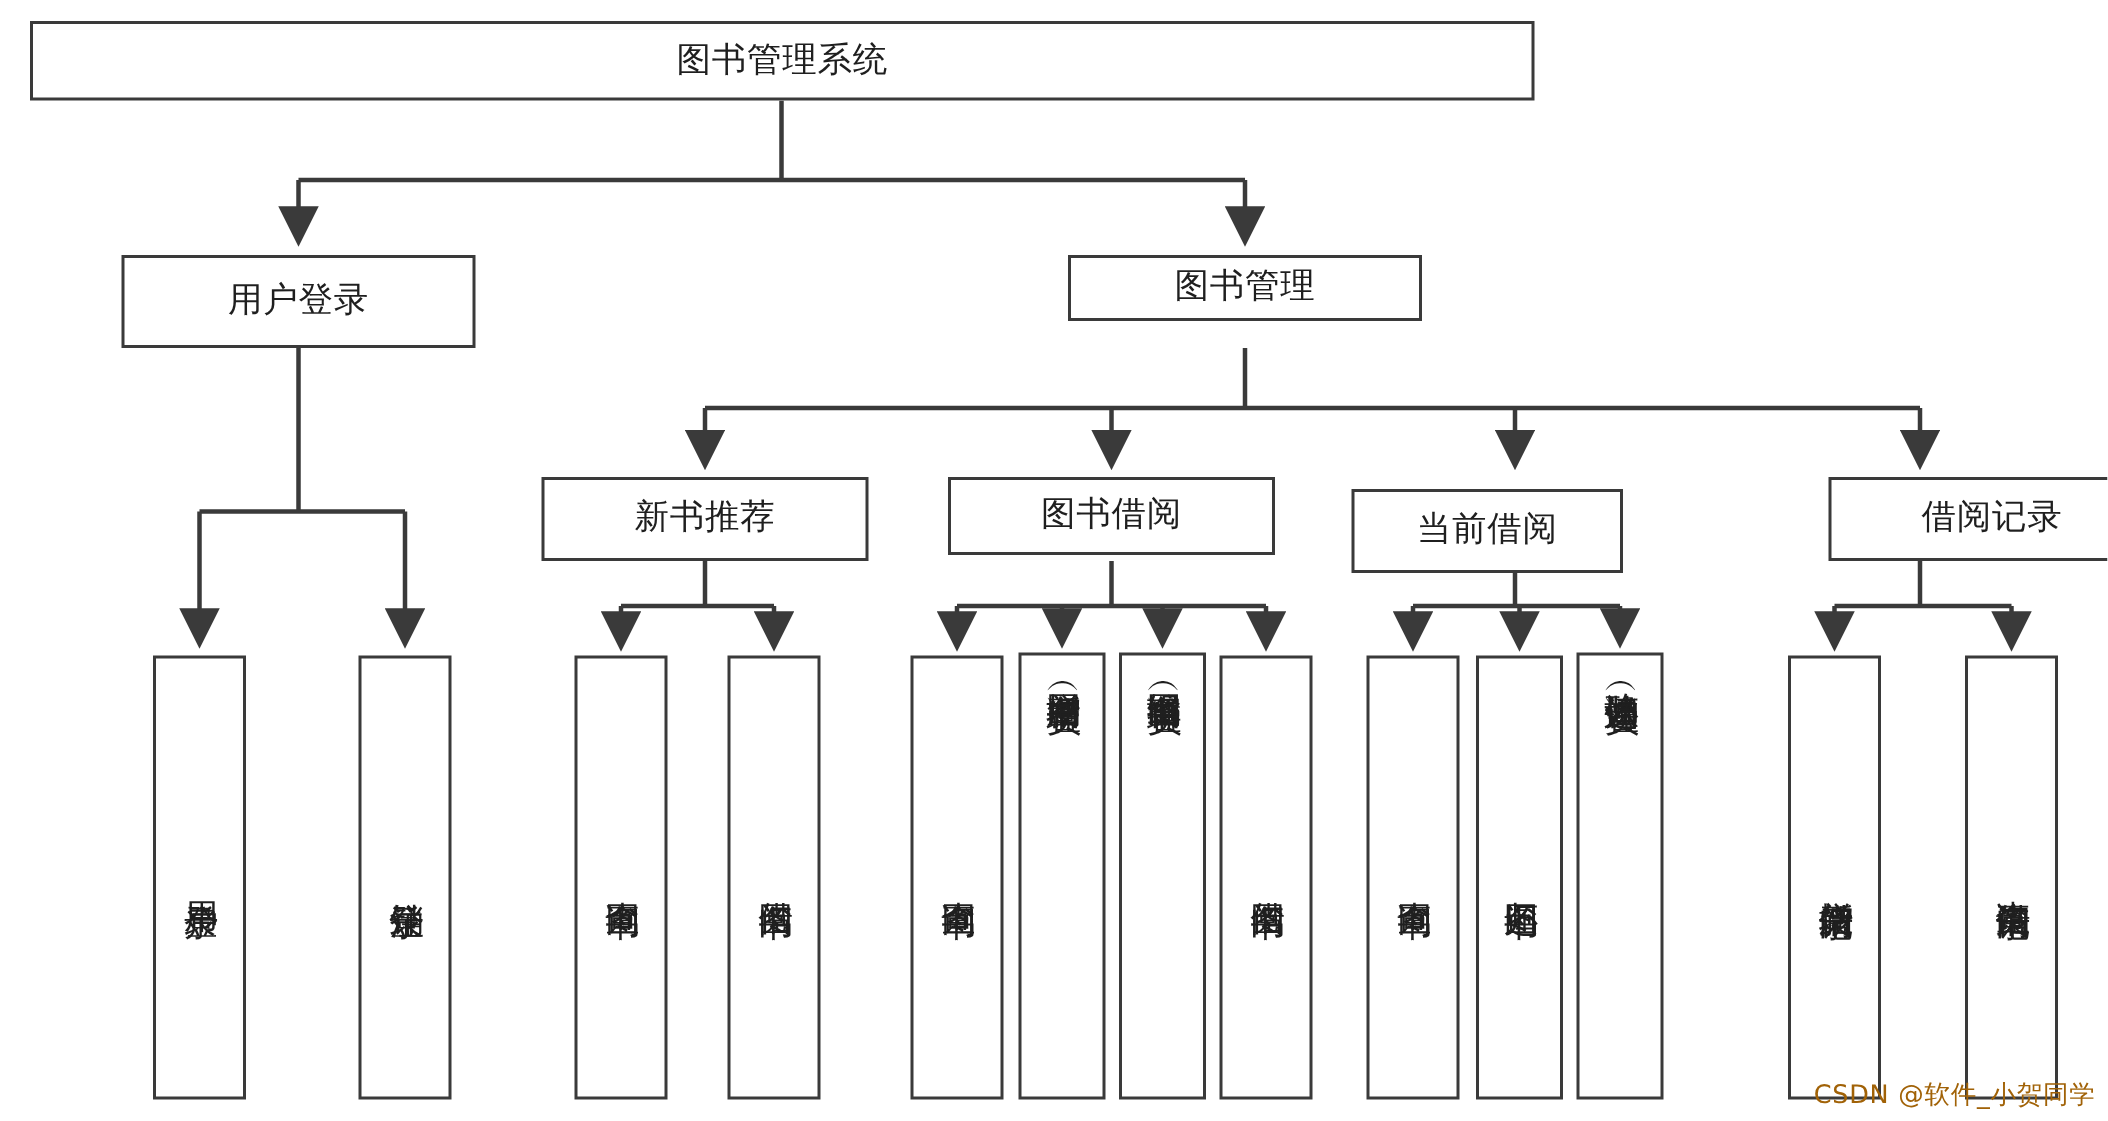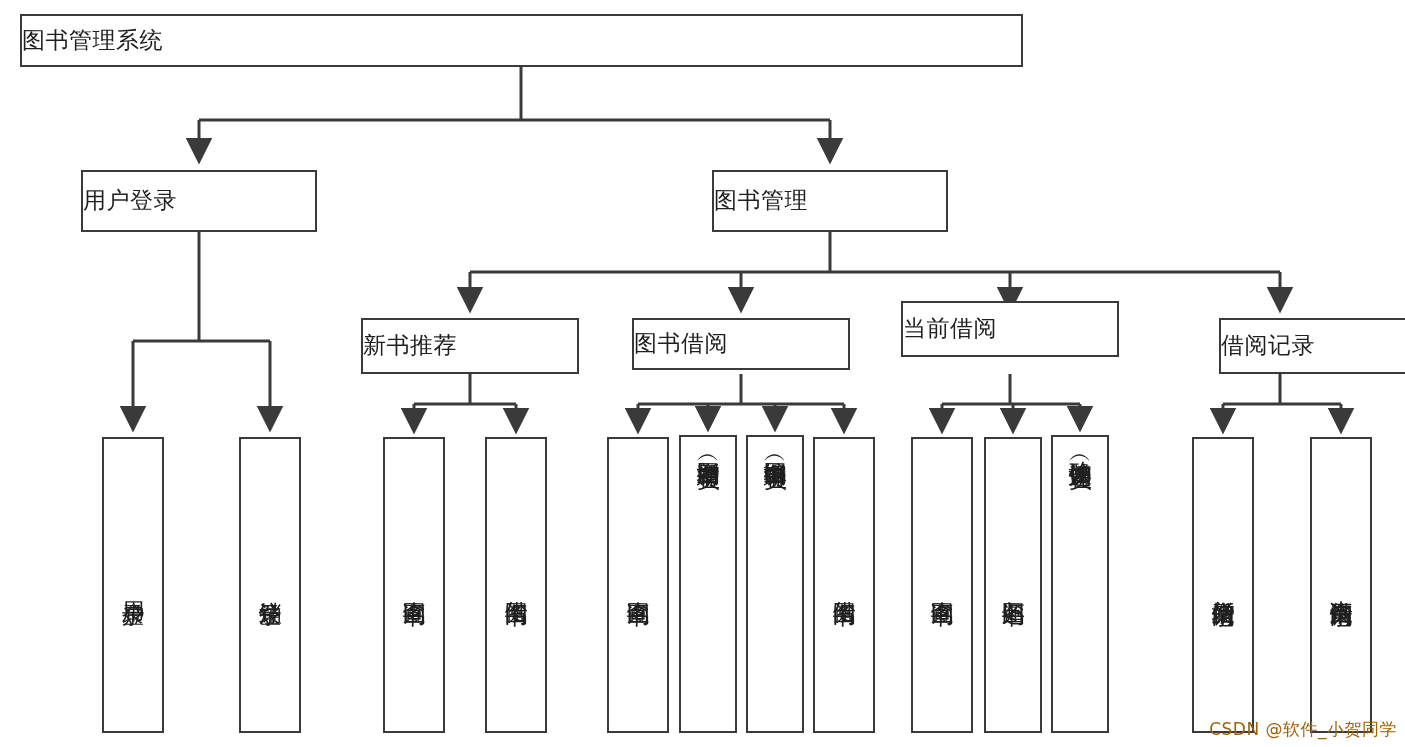--- a/index.html
+++ b/index.html
@@ -26,21 +26,21 @@
     height: 747px;
     pointer-events: none;
   }
   .node {
     position: absolute;
     box-sizing: border-box;
     background: #ffffff;
     border: 2px solid #3a3a3a;
     display: flex;
     align-items: center;
-    justify-content: flex-start;
+    justify-content: center;
     color: #1f1f1f;
   }
   .node.h {
     font-size: 23px;
     line-height: 1.1;
     letter-spacing: 0.5px;
   }
   .node.v {
     align-items: flex-start;
     justify-content: center;
@@ -124,31 +124,31 @@
     </g>
   </svg>
 
   <div class="node h" style="left:20px; top:14px; width:1003px; height:53px;">
     <span>图书管理系统</span>
   </div>
 
   <div class="node h" style="left:81px; top:170px; width:236px; height:62px;">
     <span>用户登录</span>
   </div>
-  <div class="node h" style="left:712px; top:170px; width:236px; height:62px;">
+  <div class="node h" style="left:712px; top:170px; width:236px; height:44px;">
     <span>图书管理</span>
   </div>
 
   <div class="node h" style="left:361px; top:318px; width:218px; height:56px;">
     <span>新书推荐</span>
   </div>
   <div class="node h" style="left:632px; top:318px; width:218px; height:52px;">
     <span>图书借阅</span>
   </div>
-  <div class="node h" style="left:901px; top:301px; width:218px; height:56px;">
+  <div class="node h" style="left:901px; top:326px; width:181px; height:56px;">
     <span>当前借阅</span>
   </div>
   <div class="node h" style="left:1219px; top:318px; width:218px; height:56px;">
     <span>借阅记录</span>
   </div>
 
   <div class="node v center" style="left:102px; top:437px; width:62px; height:296px;">
     <span class="vtext">用户登录</span>
   </div>
   <div class="node v center" style="left:239px; top:437px; width:62px; height:296px;">

